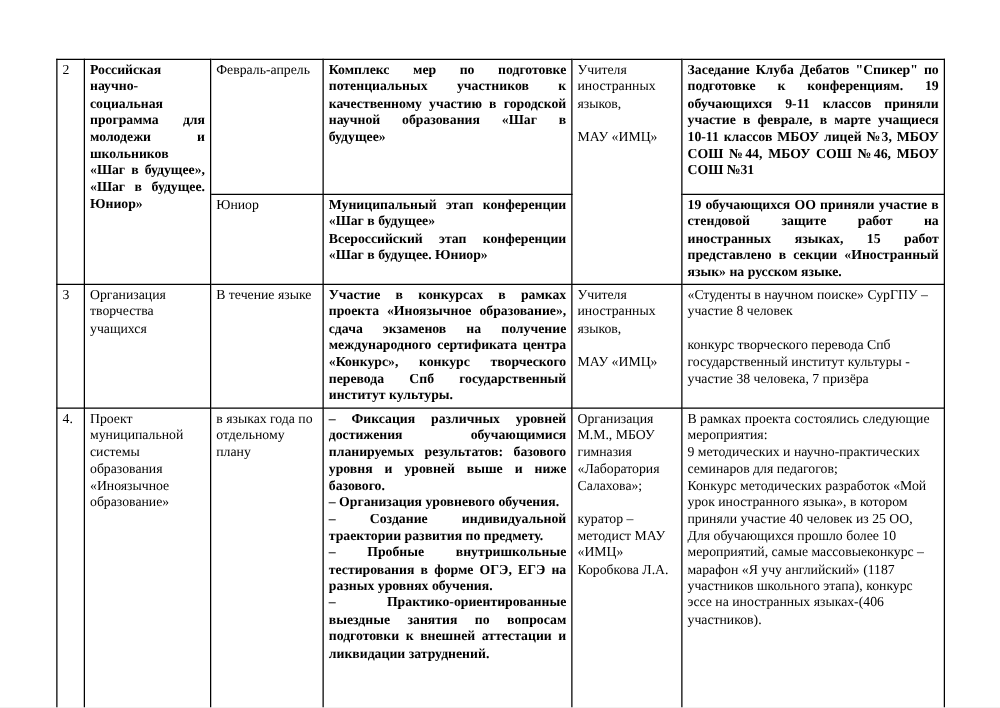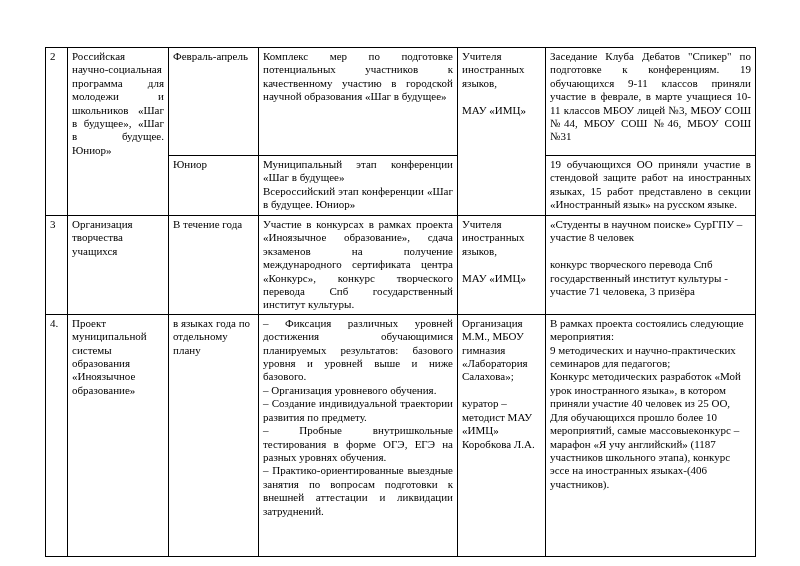--- a/index.html
+++ b/index.html
@@ -27,21 +27,21 @@
     line-height: 1.22;
   }
   table.plan-table td {
     border: 1px solid #000000;
     vertical-align: top;
     padding: 2px 4px 2px 4px;
     white-space: pre-line;
     overflow: hidden;
     word-wrap: break-word;
   }
-  td.just { text-align: justify; }
+  td.just { text-align: justify; font-weight: bold; }
   td.c-num { padding-left: 3px; }
   tr.r2a { height: 108px; }
   tr.r2b { height: 60px; }
   tr.r3  { height: 90px; }
   tr.r4  { height: 242px; }
 </style>
 </head>
 <body>
 
 <div class="page">
@@ -67,28 +67,28 @@
       </tr>
       <tr class="r2b">
         <td>Юниор</td>
         <td class="just">Муниципальный этап конференции «Шаг в будущее»
 Всероссийский этап конференции «Шаг в будущее. Юниор»</td>
         <td class="just">19 обучающихся ОО приняли участие в стендовой защите работ на иностранных языках, 15 работ представлено в секции «Иностранный язык» на русском языке.</td>
       </tr>
       <tr class="r3">
         <td class="c-num">3</td>
         <td>Организация творчества учащихся</td>
-        <td>В течение года</td>
+        <td>В течение языке</td>
         <td class="just">Участие в конкурсах в рамках проекта «Иноязычное образование», сдача экзаменов на получение международного сертификата центра «Конкурс», конкурс творческого перевода Спб государственный институт культуры.</td>
         <td>Учителя иностранных языков,
 
 МАУ «ИМЦ»</td>
         <td>«Студенты в научном поиске» СурГПУ – участие 8 человек
 
-конкурс творческого перевода Спб государственный институт культуры - участие 71 человека, 3 призёра</td>
+конкурс творческого перевода Спб государственный институт культуры - участие 38 человека, 7 призёра</td>
       </tr>
       <tr class="r4">
         <td class="c-num">4.</td>
         <td>Проект муниципальной системы образования «Иноязычное образование»</td>
         <td>в языках года по отдельному плану</td>
         <td class="just">–  Фиксация различных уровней достижения обучающимися планируемых результатов: базового уровня и уровней выше и ниже базового.
 –  Организация уровневого обучения.
 –  Создание индивидуальной траектории развития по предмету.
 –  Пробные внутришкольные тестирования в форме ОГЭ, ЕГЭ на разных уровнях обучения.
 –  Практико-ориентированные выездные занятия по вопросам подготовки к внешней аттестации и ликвидации затруднений.</td>

